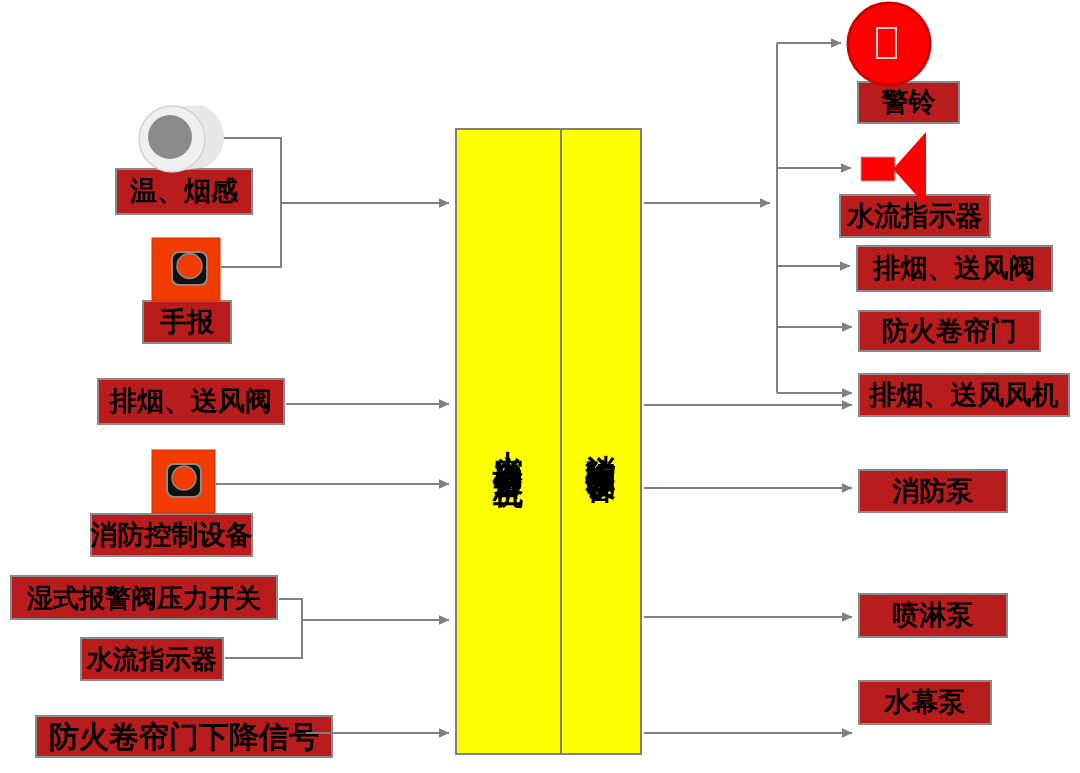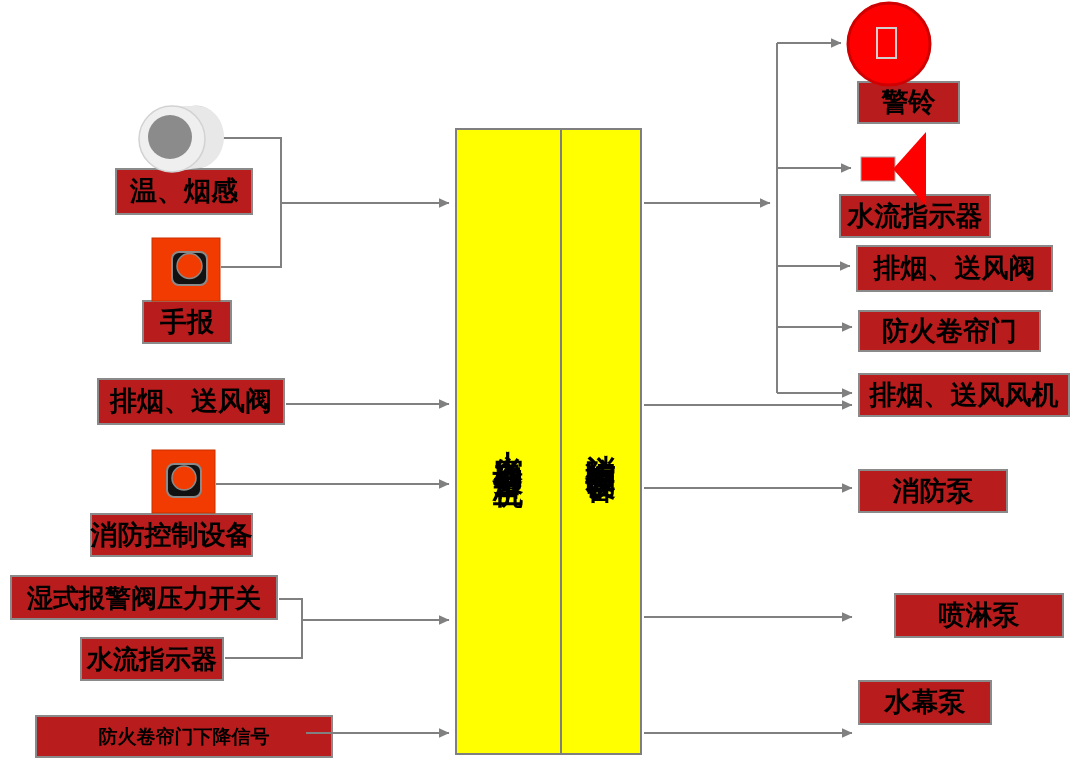--- a/index.html
+++ b/index.html
@@ -13,29 +13,29 @@
     box-sizing:border-box;display:flex;align-items:center;justify-content:center;
     font-weight:bold;font-size:27px;line-height:1;white-space:nowrap;z-index:2;
   }
   
   #b-smoke{left:115px;top:168px;width:138px;height:47px}
   #b-manual{left:142px;top:300px;width:90px;height:44px}
   #b-lvalve{left:97px;top:378px;width:188px;height:47px}
   #b-hydrant{left:90px;top:513px;width:163px;height:44px}
   #b-pressure{left:10px;top:575px;width:268px;height:45px;font-size:26px}
   #b-waterflow{left:80px;top:637px;width:144px;height:44px;font-size:26px}
-  #b-shutter-sig{left:35px;top:715px;width:298px;height:43px;font-size:19px}
+  #b-shutter-sig{left:35px;top:715px;width:298px;height:43px;font-size:30px}
   
   #b-bell{left:857px;top:81px;width:103px;height:43px}
   #b-broadcast{left:839px;top:194px;width:152px;height:44px}
   #b-rvalve{left:856px;top:245px;width:197px;height:47px}
   #b-door{left:858px;top:310px;width:183px;height:42px}
   #b-fan{left:858px;top:373px;width:212px;height:44px}
   #b-firepump{left:858px;top:469px;width:150px;height:44px}
-  #b-sprinkler{left:894px;top:593px;width:170px;height:45px}
+  #b-sprinkler{left:858px;top:593px;width:150px;height:45px}
   #b-watercurtain{left:858px;top:680px;width:134px;height:45px}
   
   .host-wrap{
     position:absolute;left:455px;top:128px;width:187px;height:627px;
     background:var(--host-fill,#ffff00);border:2px solid #7f7f7f;box-sizing:border-box;z-index:1;
   }
   .host-divider{position:absolute;left:103px;top:0;bottom:0;width:2px;background:#7f7f7f;}
   .host-half{position:absolute;top:0;bottom:0;display:flex;align-items:center;justify-content:center;}
   .host-half.left{left:0;width:103px;}
   .host-half.right{left:105px;right:0;}

